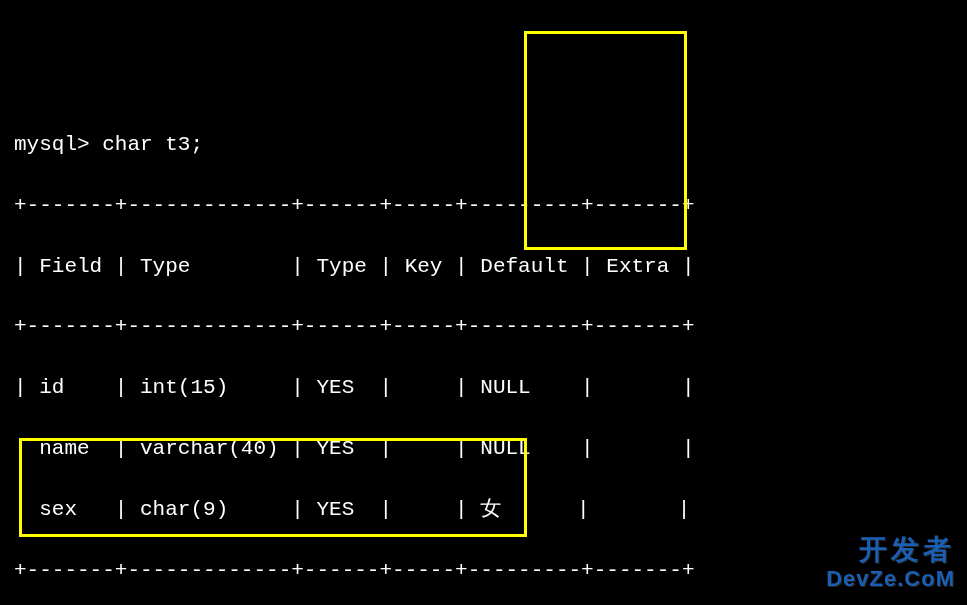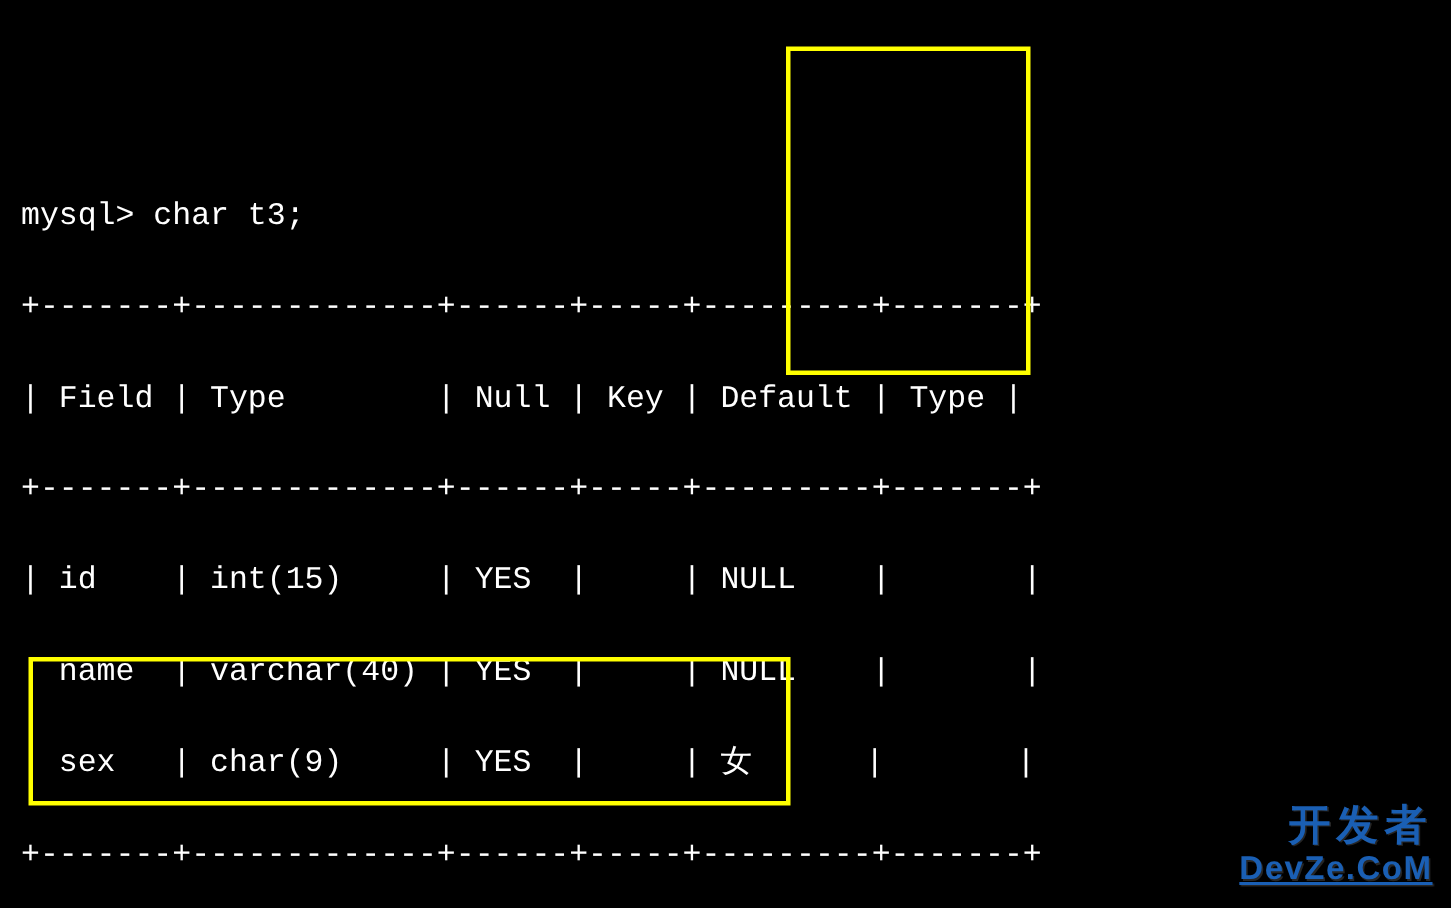--- a/index.html
+++ b/index.html
@@ -50,31 +50,30 @@
     .watermark-en {
       position: absolute;
       right: 12px;
       bottom: 10px;
       color: #1a5fb4;
       font-family: sans-serif;
       font-size: 22px;
       font-weight: bold;
       letter-spacing: 1px;
       text-shadow: 1px 1px 0 rgba(255,255,255,0.15);
-      text-decoration: underline;
     }
   </style>
 </head>
 <body>
 
 
 
 <div class="prompt-line"><span>mysql&gt;</span> <span>char t3;</span></div>
 <div class="prompt-line">+-------+-------------+------+-----+---------+-------+</div>
-<div class="prompt-line">| Field | Type        | Null | Key | Default | Type |</div>
+<div class="prompt-line">| Field | Type        | Type | Key | Default | Extra |</div>
 <div class="prompt-line">+-------+-------------+------+-----+---------+-------+</div>
 <div class="prompt-line">| id    | int(15)     | YES  |     | NULL    |       |</div>
 <div class="prompt-line">| name  | varchar(40) | YES  |     | NULL    |       |</div>
 <div class="prompt-line">| sex   | char(9)     | YES  |     | 女      |       |</div>
 <div class="prompt-line">+-------+-------------+------+-----+---------+-------+</div>
 
 
 
 
 

